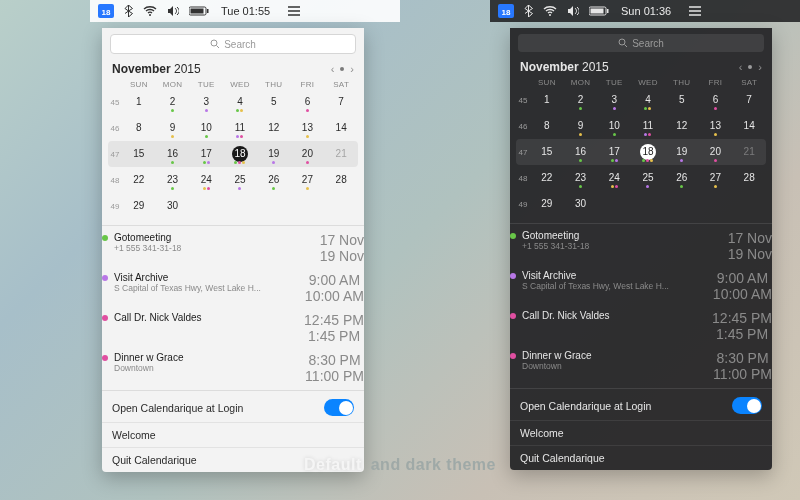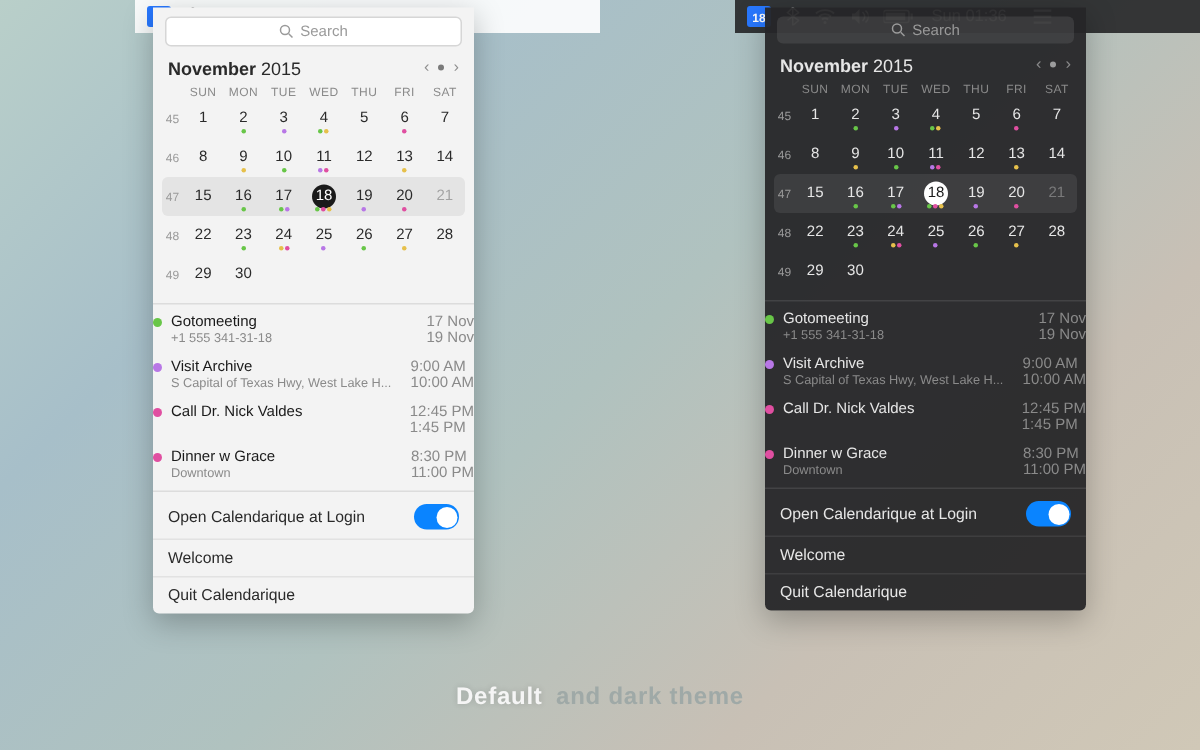--- a/index.html
+++ b/index.html
@@ -7,27 +7,27 @@
 .caption .a{color:#f5f5f5;text-shadow:0 0 4px rgba(0,0,0,.15)}
 .caption .b{color:#9fa9a7;margin-left:4px}
 .menubar{position:absolute;top:0;height:22px;display:flex;align-items:center;font-size:11px}
 .menubar .icons{display:flex;align-items:center;gap:10px;padding:0 8px}
 .menubar .clock{margin-left:2px}
 .menubar .burger{margin-left:8px}
 .appicon{width:16px;height:14px;border-radius:2px;background:#2878ff;display:flex;align-items:center;justify-content:center;color:#fff;font-size:8px;font-weight:600}
 .appicon span{transform:translateY(.5px)}
 .mb-light{left:90px;width:310px;background:rgba(255,255,255,.9);color:#2b2b2b}
 .mb-dark{left:490px;width:310px;background:rgba(28,28,30,.85);color:#eaeaea}
-.panel{position:absolute;top:5px;width:214px;border-radius:0 0 4px 4px;box-shadow:0 6px 20px rgba(0,0,0,.25);font-size:10px}
+.panel{position:absolute;top:28px;width:262px;border-radius:0 0 4px 4px;box-shadow:0 6px 20px rgba(0,0,0,.25);font-size:10px}
 .panel-light{left:102px;background:#f3f3f3;color:#2a2a2a}
 .panel-dark{left:510px;background:rgba(38,38,40,.95);color:#e6e6e6}
 .search{margin:6px 8px;height:18px;border-radius:4px;display:flex;align-items:center;justify-content:center;gap:4px;font-size:10px}
 .panel-light .search{background:#fff;border:1px solid #d6d6d6;color:#9a9a9a}
 .panel-dark .search{background:rgba(120,120,120,.25);color:#9a9a9a}
-.hdr{display:flex;align-items:flex-start;justify-content:space-between;padding:2px 10px 4px}
+.hdr{display:flex;align-items:center;justify-content:space-between;padding:2px 10px 4px}
 .hdr .title{font-size:12px}
 .hdr .title b{font-weight:600}
 .nav{display:flex;align-items:center;gap:6px;font-size:11px}
 .nav .dot{width:4px;height:4px;border-radius:50%;background:currentColor;opacity:.6}
 .chev{opacity:.5}
 .cal{padding:0 6px 4px}
 .dow,.wk{display:grid;grid-template-columns:14px repeat(7,1fr);text-align:center;align-items:center}
 .dow{font-size:8px;color:#8a8a8a;letter-spacing:.3px}
 .wk{height:26px}
 .wk .wknum{font-size:8px;color:#9a9a9a}
@@ -45,21 +45,21 @@
 .sep{height:1px;margin:2px 0}
 .panel-light .sep{background:#dcdcdc}
 .panel-dark .sep{background:rgba(255,255,255,.1)}
 .events{padding:0 0}
 .ev{display:flex;align-items:flex-start;padding:4px 0}
 .ev .c{width:6px;height:6px;border-radius:50%;margin:3px 6px 0 0;flex-shrink:0}
 .ev .txt{flex:1;min-width:0}
 .ev .ttl{font-size:10px}
 .panel-light .ev .ttl{color:#1a1a1a}
 .ev .sub{font-size:8.5px;color:#8a8a8a;white-space:nowrap;overflow:hidden;text-overflow:ellipsis}
-.ev .time{text-align:left;font-size:10px;color:#8a8a8a;flex-shrink:0;margin-left:4px}
+.ev .time{text-align:center;font-size:14px;color:#8a8a8a;flex-shrink:0;margin-left:4px}
 .footer{padding:0}
 .frow{display:flex;align-items:center;justify-content:space-between;padding:6px 10px;font-size:10.5px}
 .panel-light .frow{color:#2a2a2a}
 .panel-light .frow + .frow{border-top:1px solid #e2e2e2}
 .panel-dark .frow + .frow{border-top:1px solid rgba(255,255,255,.08)}
 .toggle{width:30px;height:17px;border-radius:9px;background:#0a84ff;position:relative}
 .toggle::after{content:"";position:absolute;right:1.5px;top:1.5px;width:14px;height:14px;border-radius:50%;background:#fff}
 svg{display:block}
 </style>
 </head>

